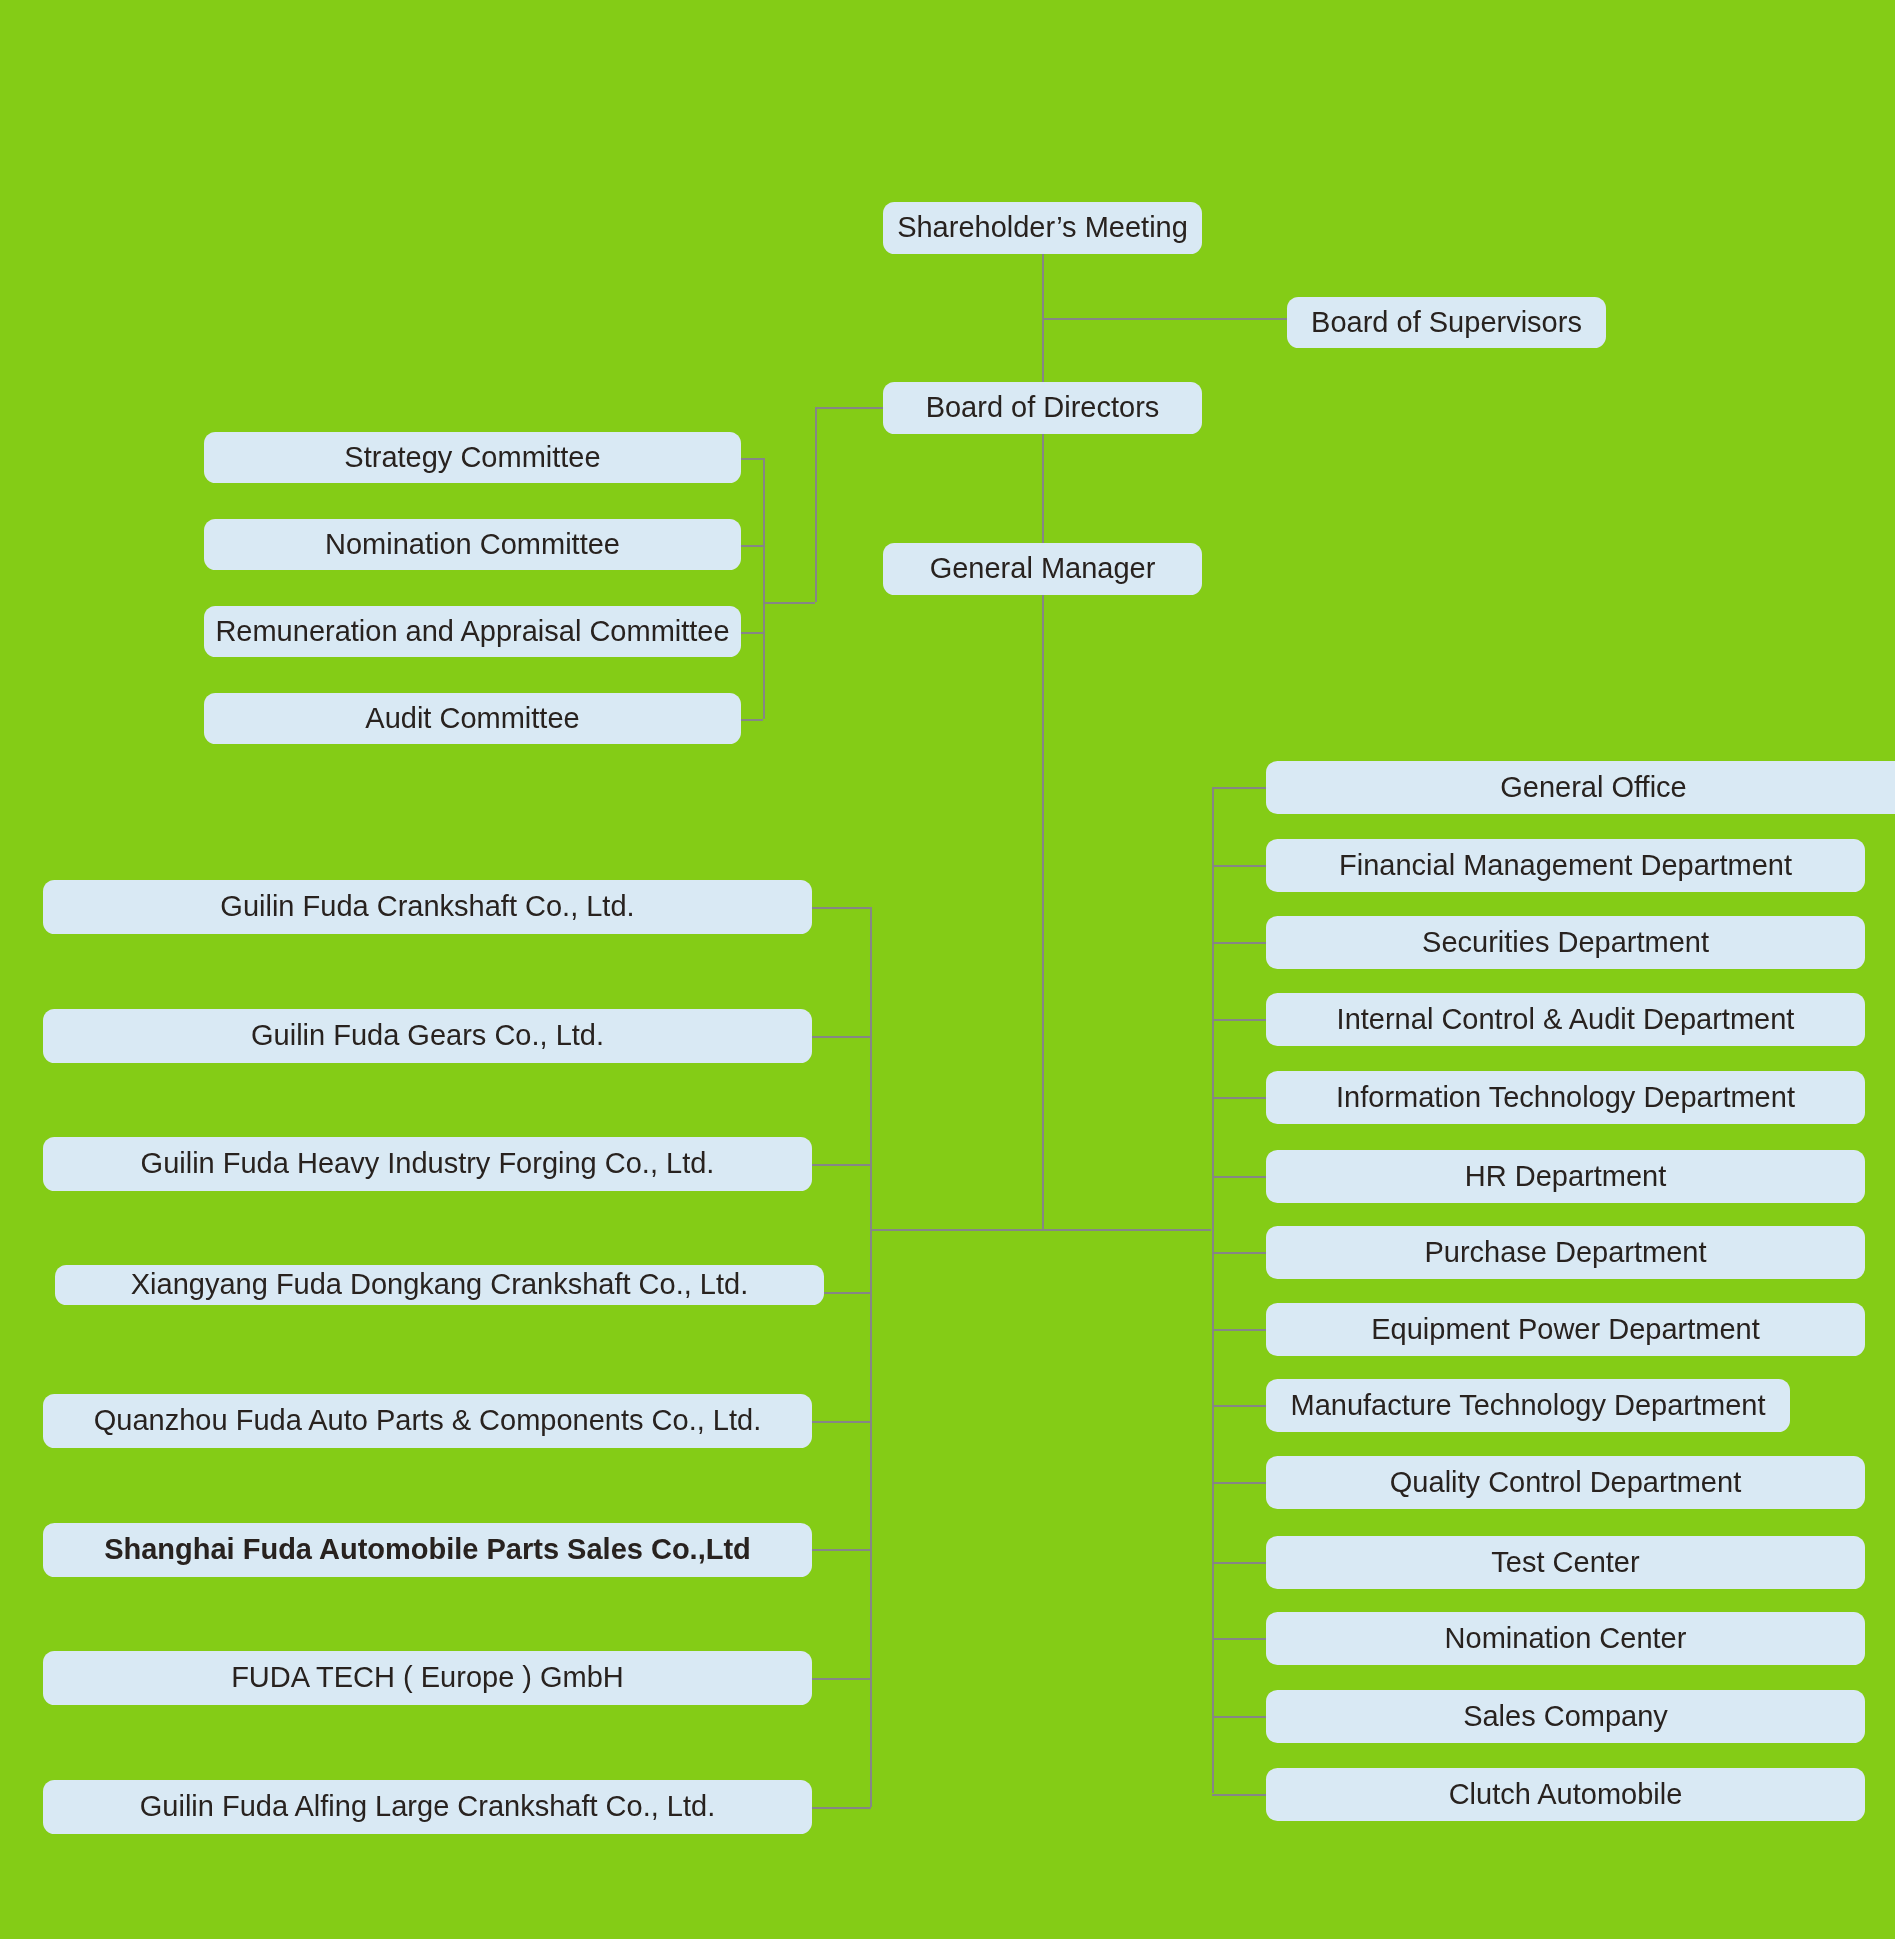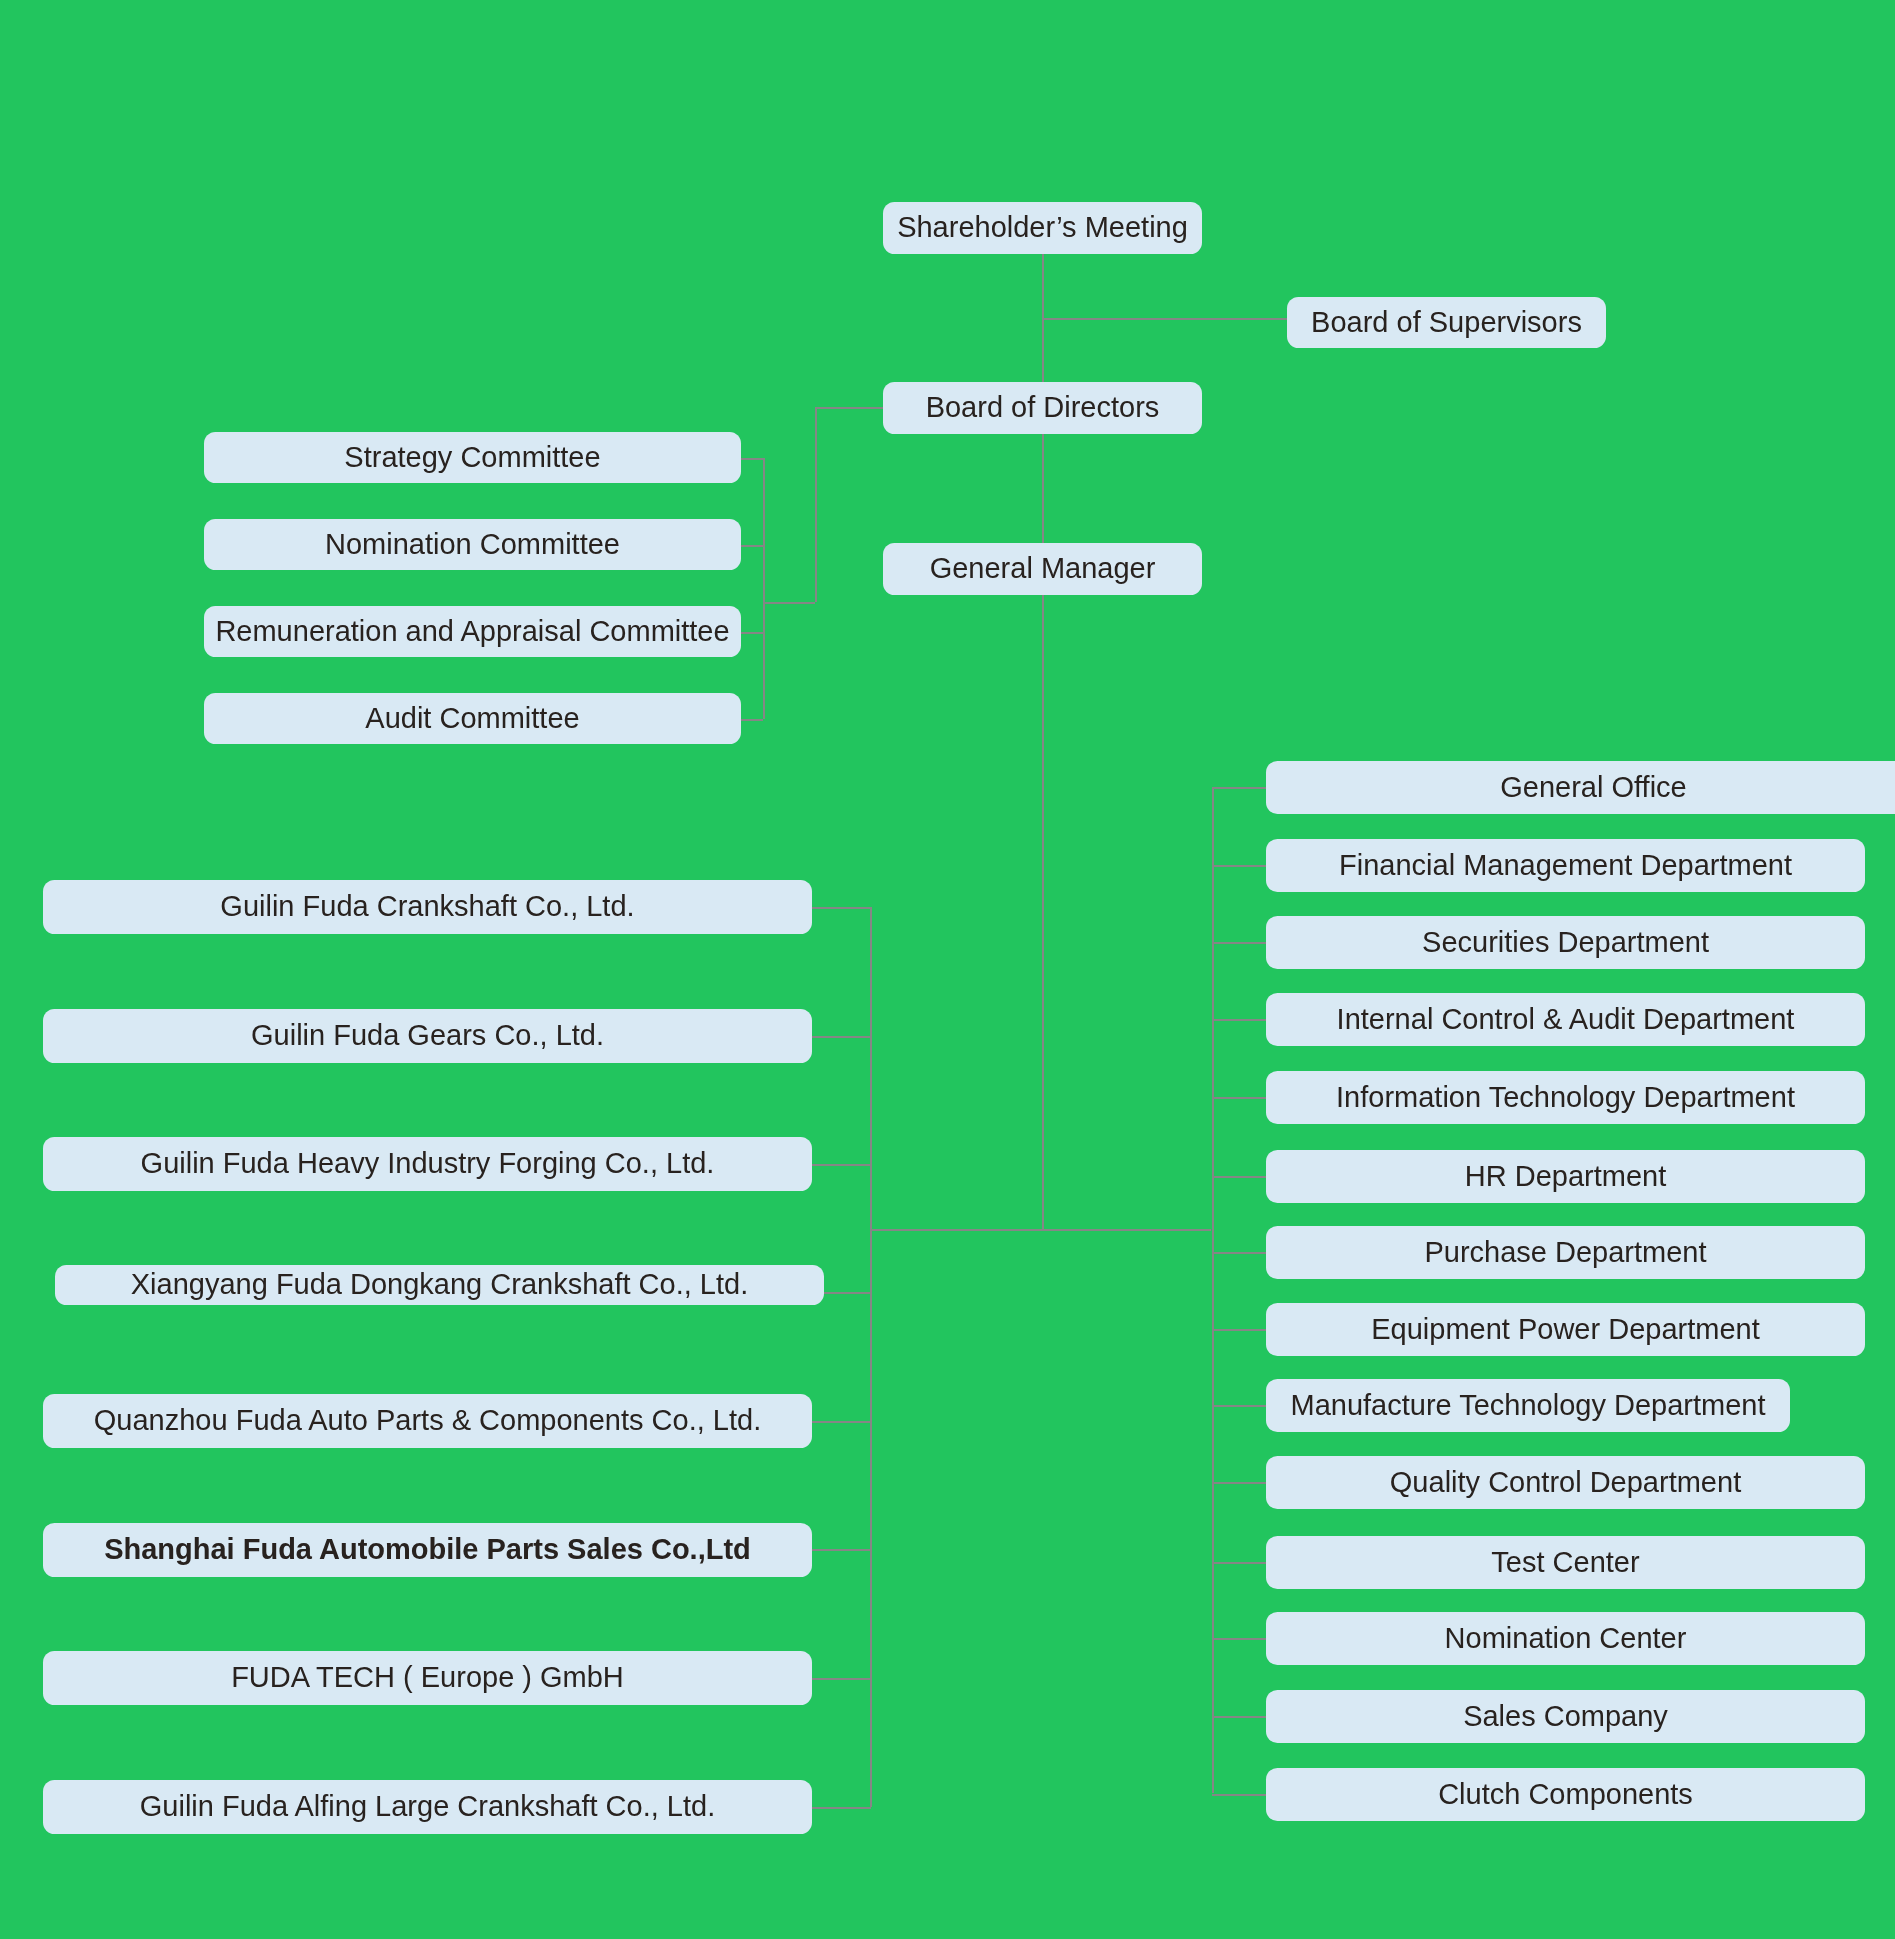--- a/index.html
+++ b/index.html
@@ -1,19 +1,19 @@
 <!DOCTYPE html>
 <html style="--box-fill: #d9e9f4; --line: #868686; --text: #28221f;font-size:13px"><head>
 <meta charset="utf-8">
 <style>
   html,body{margin:0;padding:0;background:#ffffff;}
   .canvas{
     position:relative;
     width:1896px;height:1939px;
-    background:#22c55e;
+    background:#84cc16;
     font-family:"Liberation Sans", sans-serif;
     color:#28221f;
     overflow:hidden;
   }
   .node{
     position:absolute;
     background:var(--box-fill,#d9e9f4);
     border-radius:11.4px;
     display:flex;align-items:center;justify-content:center;
     text-align:center;
@@ -97,16 +97,16 @@
   <div class="node" style="left:1266px;top:993px;width:599px;height:53px">Internal Control &amp; Audit Department</div>
   <div class="node" style="left:1266px;top:1071px;width:599px;height:53px">Information Technology Department</div>
   <div class="node" style="left:1266px;top:1150px;width:599px;height:53px">HR Department</div>
   <div class="node" style="left:1266px;top:1226px;width:599px;height:53px">Purchase Department</div>
   <div class="node" style="left:1266px;top:1303px;width:599px;height:53px">Equipment Power Department</div>
   <div class="node" style="left:1266px;top:1379px;width:524px;height:53px">Manufacture Technology Department</div>
   <div class="node" style="left:1266px;top:1456px;width:599px;height:53px">Quality Control Department</div>
   <div class="node" style="left:1266px;top:1536px;width:599px;height:53px">Test Center</div>
   <div class="node" style="left:1266px;top:1612px;width:599px;height:53px">Nomination Center</div>
   <div class="node" style="left:1266px;top:1690px;width:599px;height:53px">Sales Company</div>
-  <div class="node" style="left:1266px;top:1768px;width:599px;height:53px">Clutch Components</div>
+  <div class="node" style="left:1266px;top:1768px;width:599px;height:53px">Clutch Automobile</div>
 
 </div>
 
 
 </body></html>

